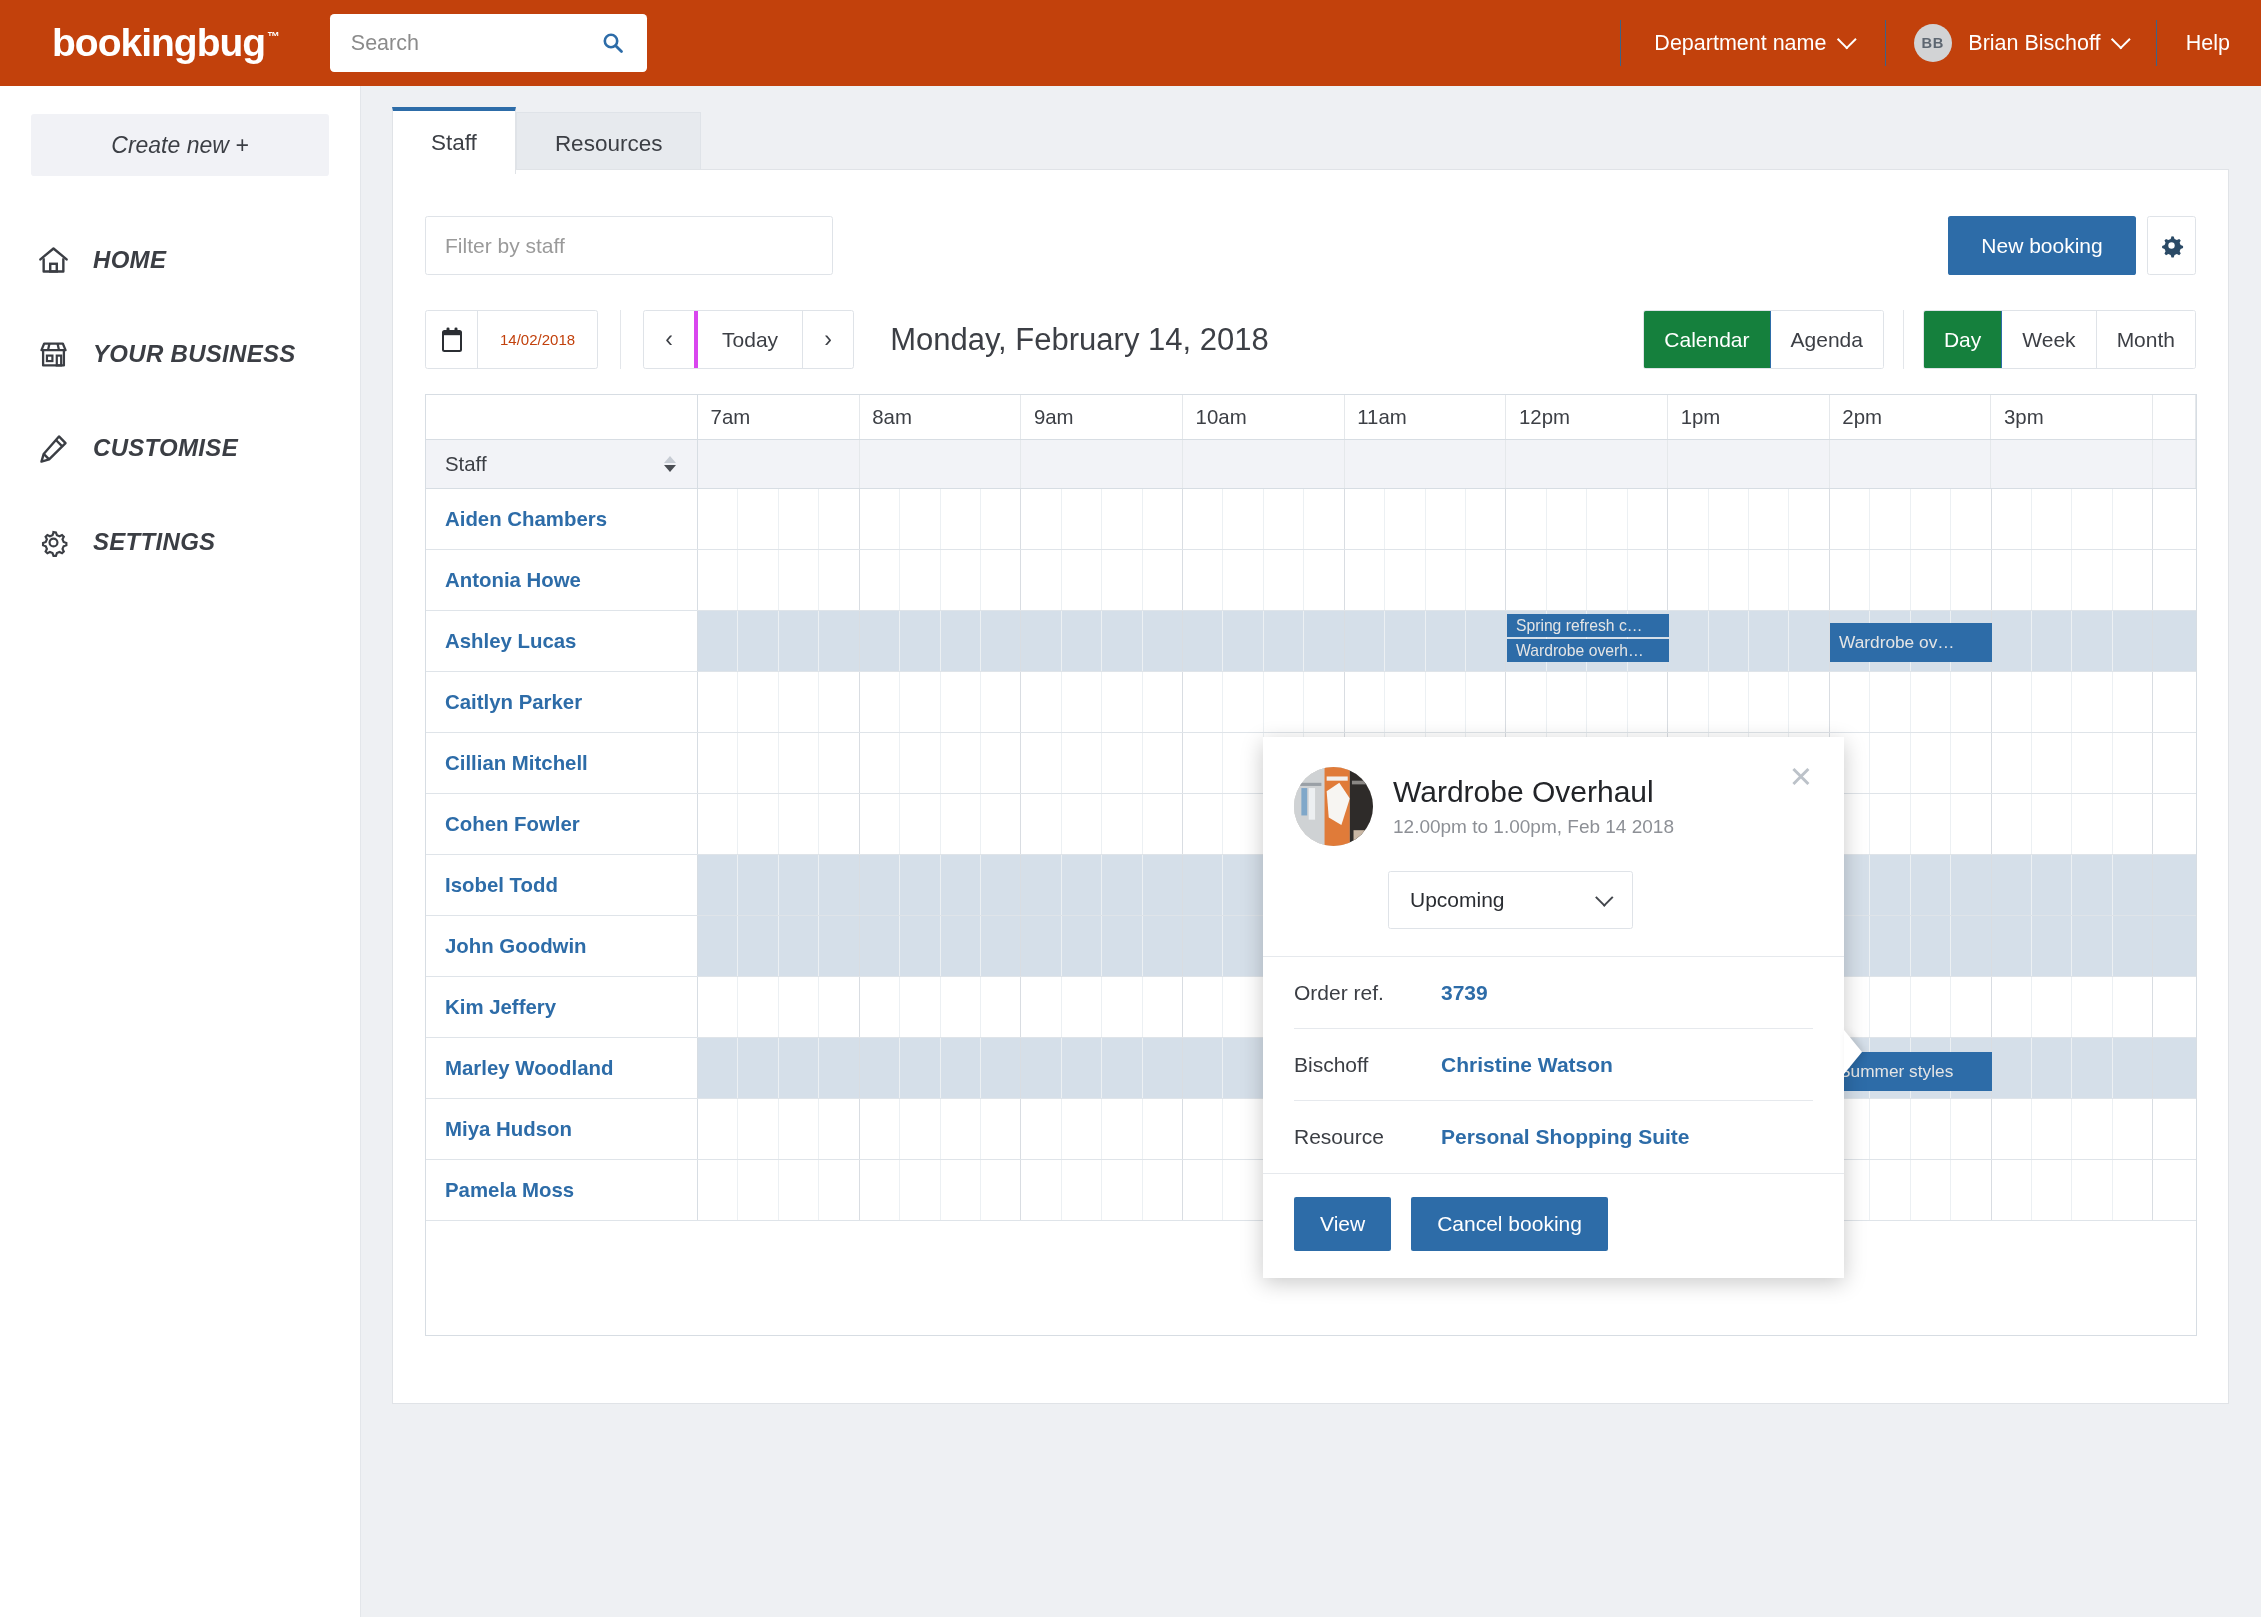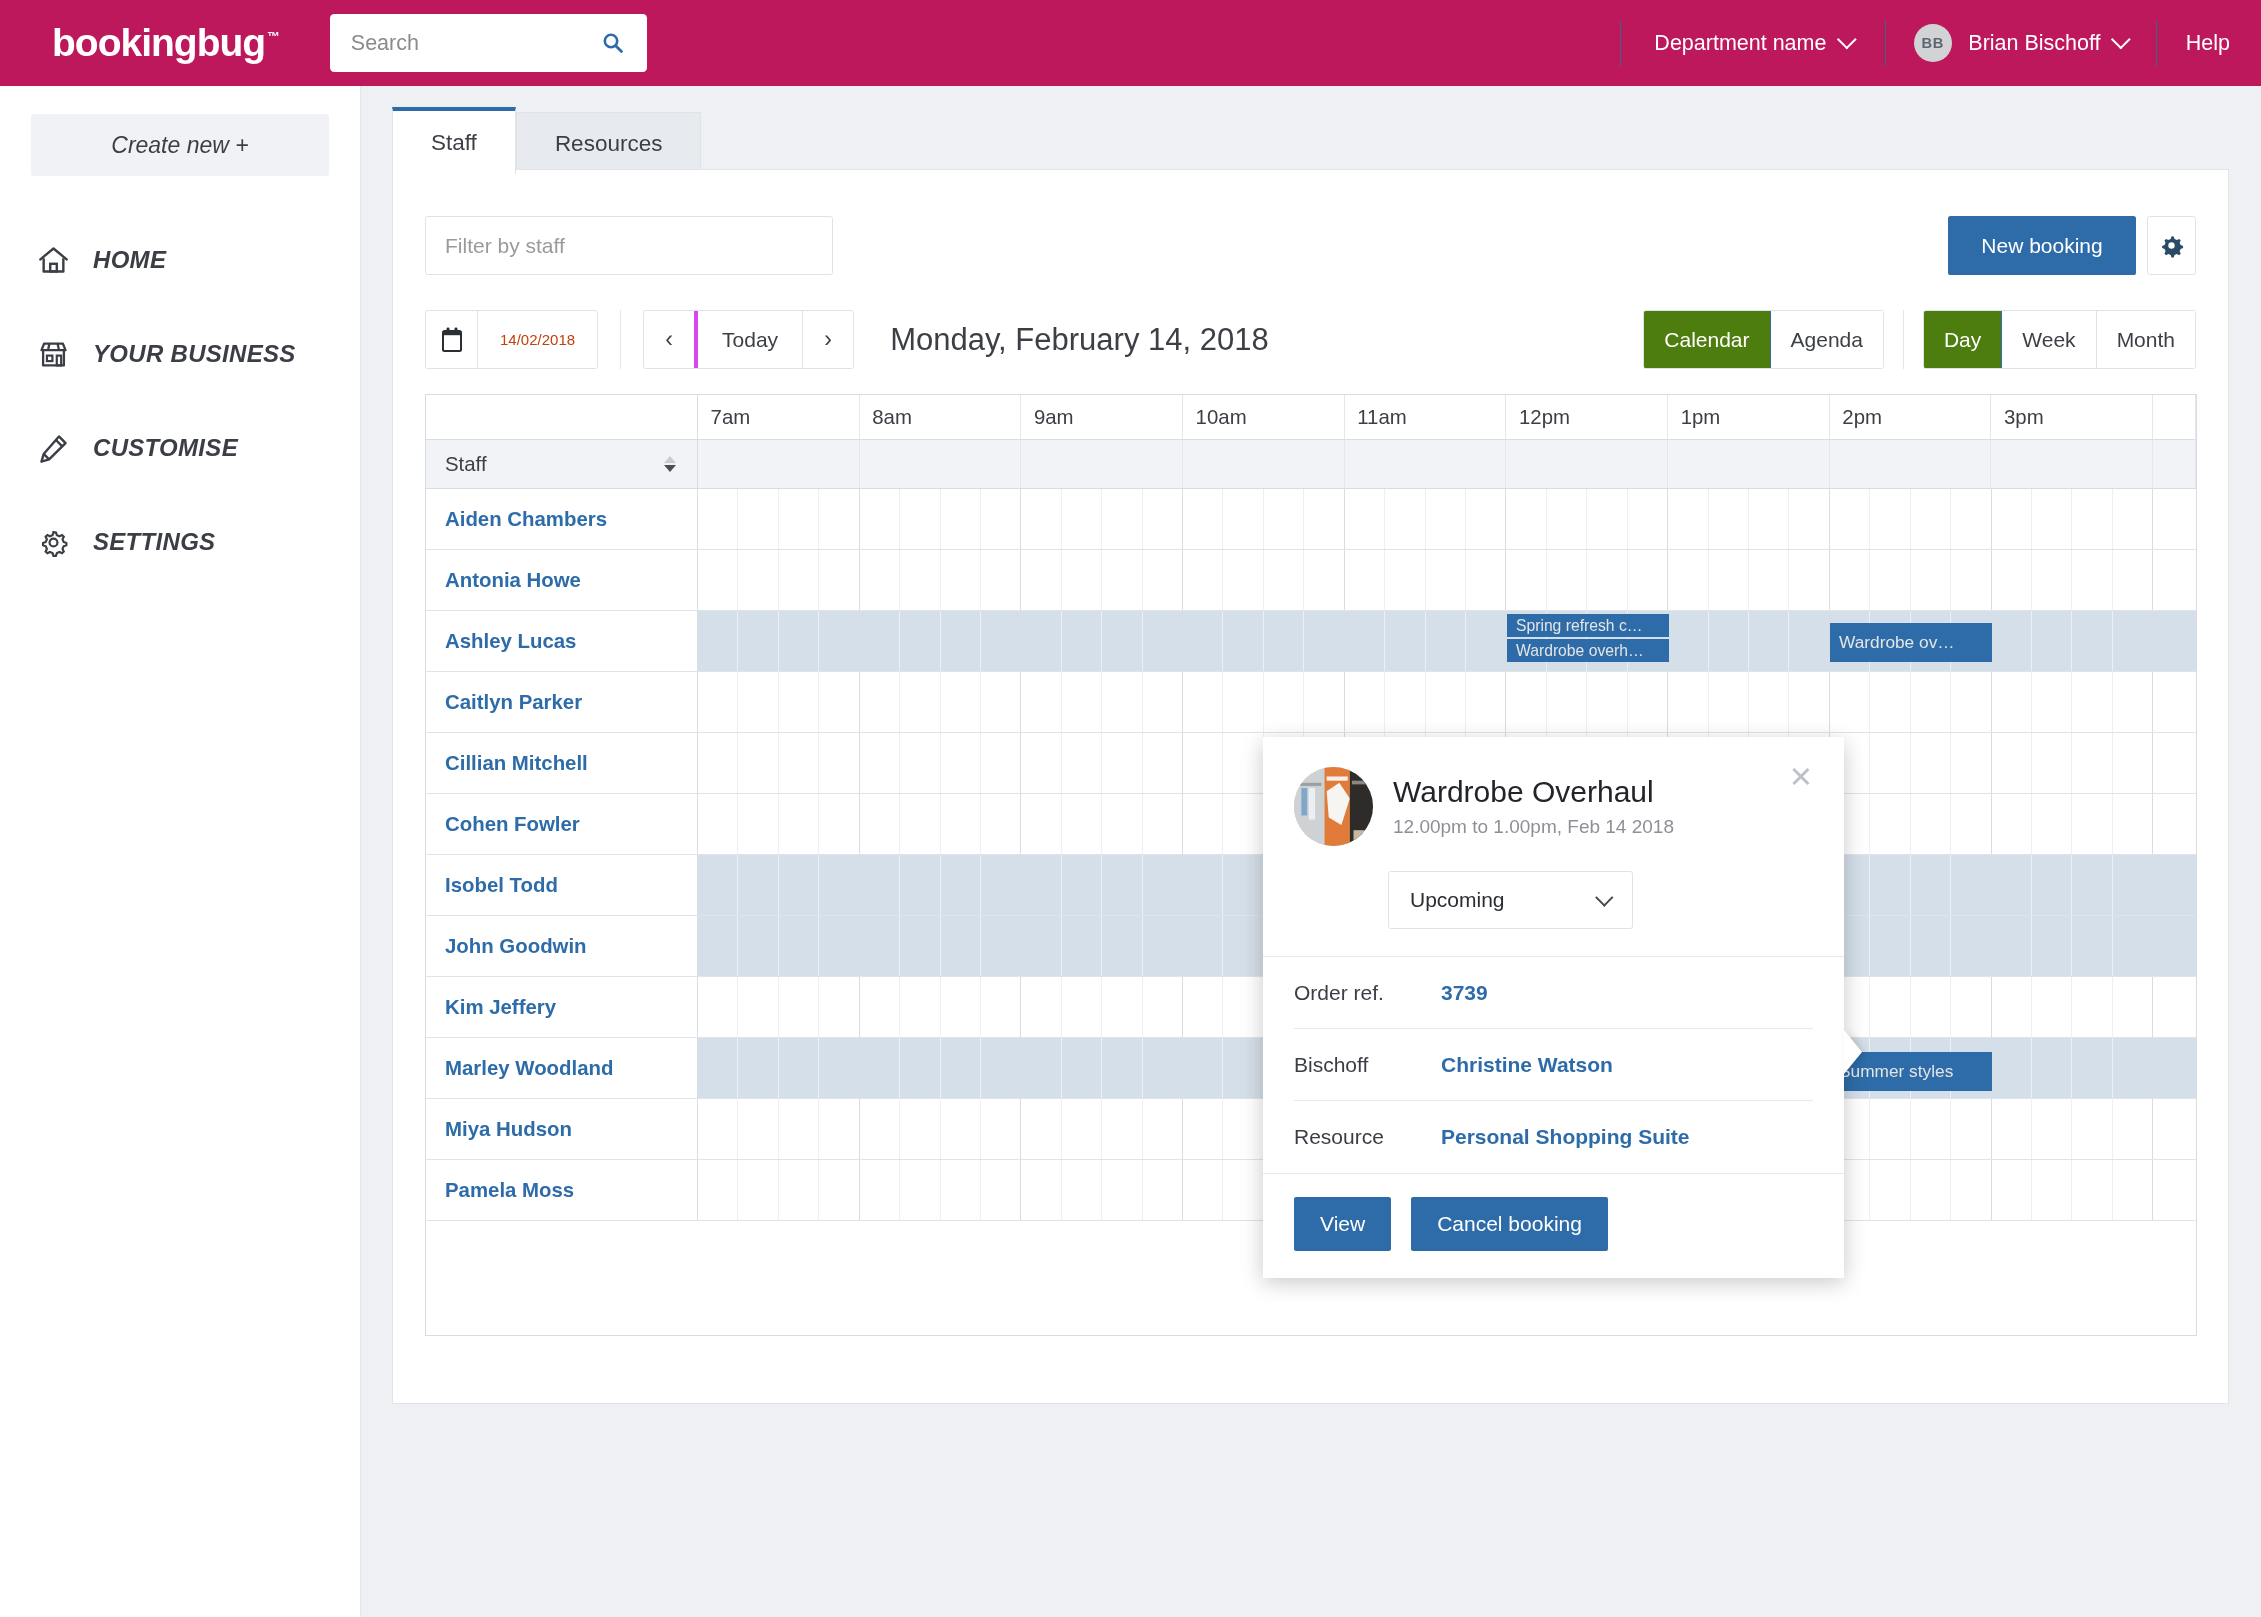--- a/index.html
+++ b/index.html
@@ -7,21 +7,21 @@
     width: 2261px; height: 1617px;
     background: #ffffff;
     font-family: "Liberation Sans", sans-serif;
     overflow: hidden;
   }
 
   
   .topbar {
     position: absolute; top: 0; left: 0;
     width: 2261px; height: 86px;
-    background: #be185d;
+    background: #c2410c;
     display: flex; align-items: center;
   }
   .logo {
     margin-left: 52px;
     color: #ffffff;
     font-size: 39px;
     font-weight: 700;
     letter-spacing: -1px;
     position: relative;
     white-space: nowrap;
@@ -204,21 +204,21 @@
   .seg {
     display: flex; height: 59px;
     border: 1px solid #dfe3e8; border-radius: 2.6px; overflow: hidden;
   }
   .seg div {
     display: flex; align-items: center; justify-content: center;
     padding: 0 20px; font-size: 21px; color: #3c3f45;
     background: #ffffff; border-right: 1px solid #dfe3e8; cursor: pointer;
   }
   .seg div:last-child { border-right: none; }
-  .seg div.on { background: #4d7c0f; color: #ffffff; border-right-color:#2d6ca8; }
+  .seg div.on { background: #15803d; color: #ffffff; border-right-color:#2d6ca8; }
   .segsep { width: 1px; height: 59px; background: #e3e6ea; margin: 0 19px; }
 
   
   .calwrap {
     position: absolute; top: 224px; left: 32px;
     width: 1772px; height: 942px;
     border: 1px solid #d7dde3;
     overflow: hidden;
   }
   .calhead { display: flex; height: 45px; background: #ffffff; border-bottom: 1px solid #d7dde3; }

